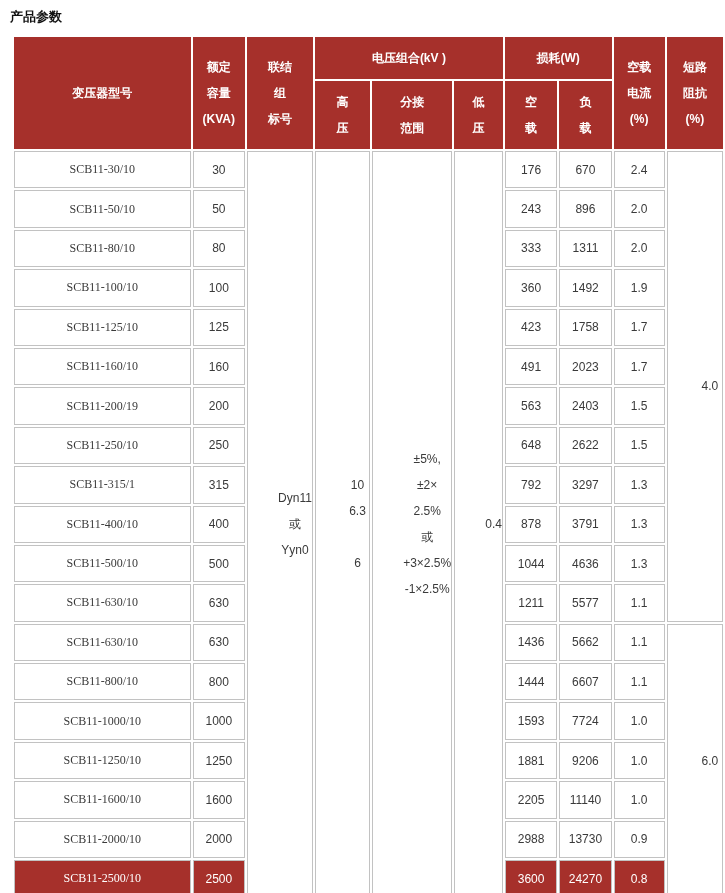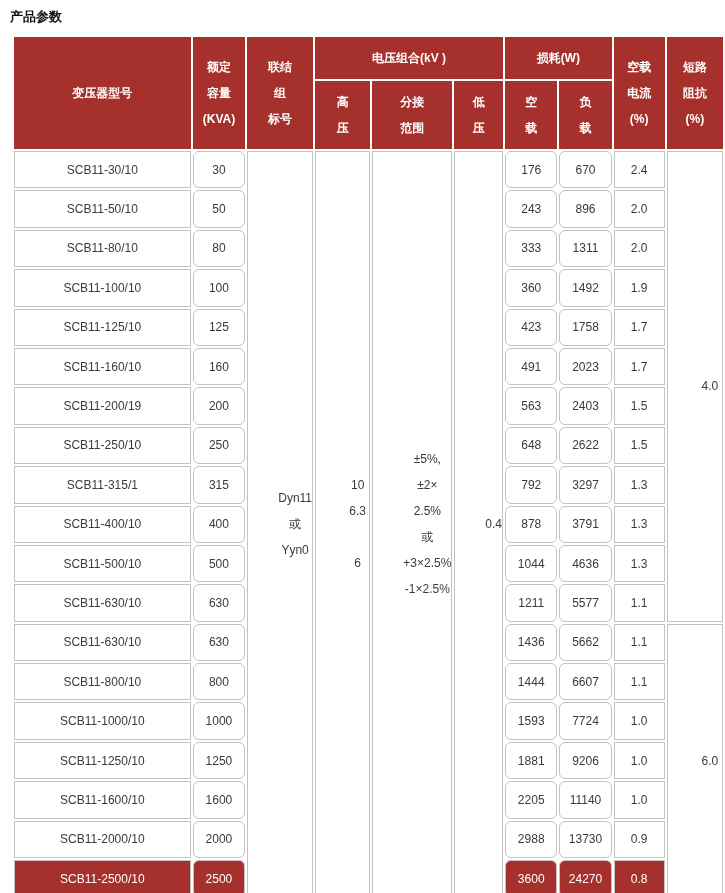--- a/index.html
+++ b/index.html
@@ -29,22 +29,22 @@
     border:1px solid var(--red);
   }
   .pre{white-space:pre-line;}
   tr.head-top{height:32px;}
   tr.head-sub{height:62px;}
   td{
     background:#fff;border:1px solid var(--border);color:var(--text);
     font-size:12px;text-align:center;vertical-align:middle;
     height:37.4px;padding:0;
   }
-  td.c-model{}
-  td.c-capacity,td.c-noload,td.c-load{border-radius:6px;}
+  td.c-model{font-family:Liberation Serif, serif;}
+  td.c-capacity,td.c-noload,td.c-load{}
   td.span-cell{white-space:pre-line;line-height:26px;padding-left:30px;}
   td.hl{background:var(--red);color:#fff;margin-left:29px;}
   .bottom-rule{
     width:725px;height:4px;margin-top:4px;
     border-top:1px solid var(--rule);background:#e7e7e7;
   }
 </style>
 </head>
 <body>
 

